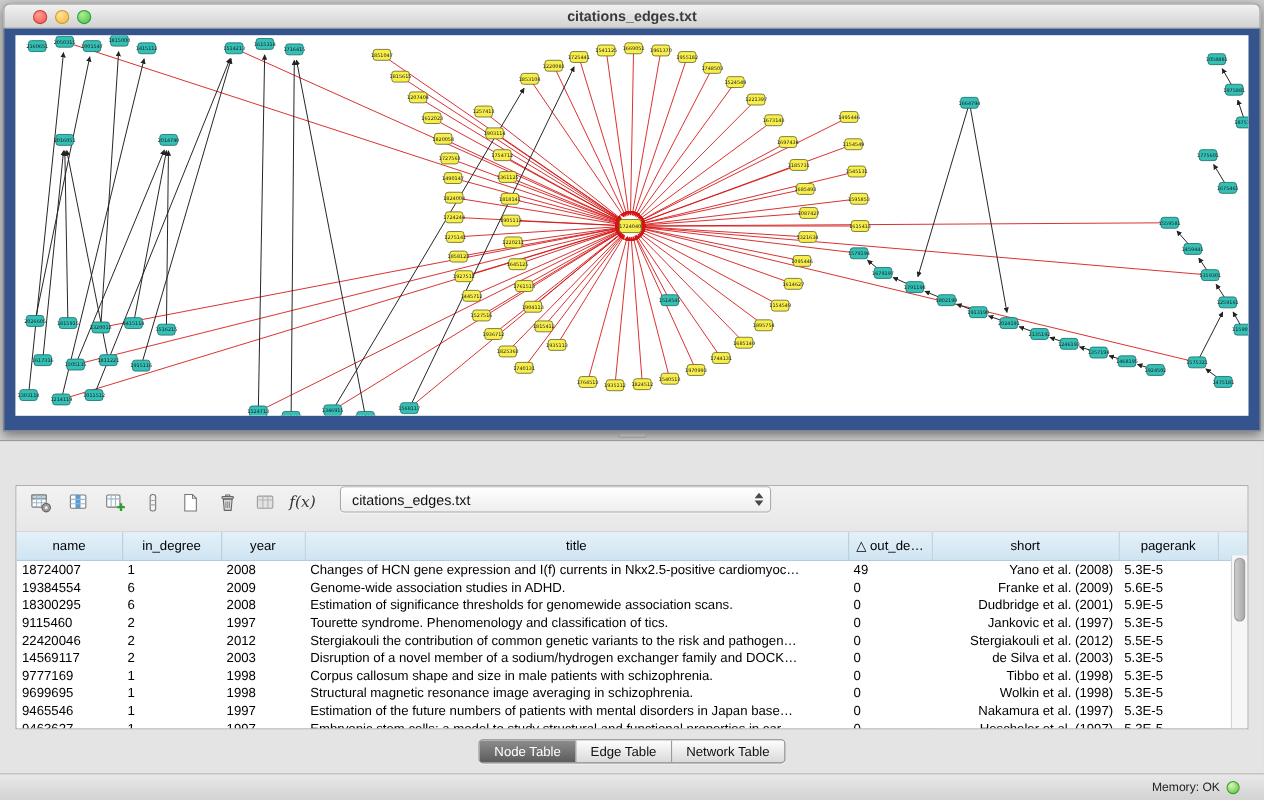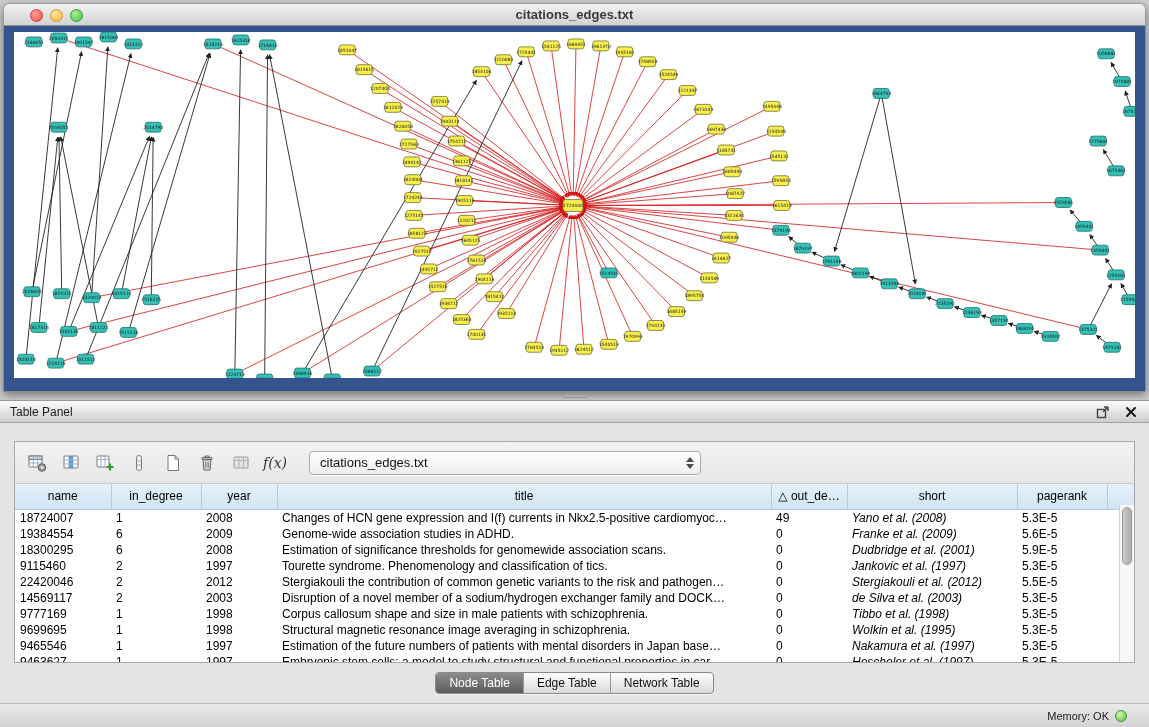--- a/index.html
+++ b/index.html
@@ -39,42 +39,42 @@
   .panel-titlebar{height:22px;background:linear-gradient(#fbfbfb,#cdcdcd);
     border-bottom:1px solid #a2a2a2;display:flex;align-items:center;padding:0 10px;}
   .panel-title{font-size:12px;color:#1c1c1c;}
   .panel-controls{margin-left:auto;display:flex;align-items:center;gap:12px;}
   .panel-ctl-btn{background:none;border:none;padding:0;width:16px;height:16px;
     display:flex;align-items:center;justify-content:center;cursor:default;}
   .panel-body{position:absolute;left:0;top:22px;right:0;bottom:24px;}
 
   .table-container{position:absolute;left:14px;right:14px;top:18px;bottom:40px;
     background:#fff;border:1px solid #a8a8a8;overflow:hidden;}
-  .toolbar{height:42px;display:flex;align-items:center;gap:6px;padding:0 8px;
+  .toolbar{height:42px;display:flex;gap:6px;padding:0 8px;
     background:linear-gradient(#f2f2f2,#e7e7e7);border-bottom:1px solid #c9c9c9;}
   .tool-btn{width:28px;height:30px;display:flex;align-items:center;justify-content:center;
     background:none;border:none;padding:0;}
   .fx-label{font-family:"DejaVu Serif",serif;font-style:italic;font-size:14px;color:#333;}
   .dropdown{margin-left:14px;width:392px;height:24px;border:1px solid #aaa;border-radius:4px;
     background:linear-gradient(#ffffff,#eeeeee);display:flex;align-items:center;
     padding:0 6px 0 10px;font-size:13px;color:#111;box-shadow:0 1px 0 rgba(255,255,255,.7);}
   .dropdown .updown{margin-left:auto;display:flex;flex-direction:column;align-items:center;gap:2px;}
   .arrow-up{width:0;height:0;border-left:4px solid transparent;border-right:4px solid transparent;
     border-bottom:5px solid #4a4a4a;}
   .arrow-down{width:0;height:0;border-left:4px solid transparent;border-right:4px solid transparent;
     border-top:5px solid #4a4a4a;}
 
   table.data{width:100%;border-collapse:collapse;table-layout:fixed;font-size:12px;color:#000;}
   table.data th{height:25px;background:linear-gradient(#e4f1fa,var(--table-header-blue,#cfe4f2));
     border:1px solid #b6cbda;border-top:none;font-weight:normal;text-align:center;
     padding:0 4px;white-space:nowrap;overflow:hidden;font-size:12px;}
   table.data th:first-child{border-left:none;}
   table.data th:last-child{border-right:none;}
   table.data td{height:16px;line-height:16px;padding:0 5px;white-space:nowrap;overflow:hidden;background:#fff;}
-  td.c5{text-align:left;font-style:italic;}
+  td.c5{text-align:right;}
   col.c0{width:96px}col.c1{width:90px}col.c2{width:76px}col.c3{width:494px}
   col.c4{width:76px}col.c5{width:170px}col.c6{width:90px}col.c7{width:auto}
 
   .vscroll{position:absolute;top:63px;right:0;bottom:0;width:15px;background:#f6f6f6;
     border-left:1px solid #d4d4d4;}
   .vthumb{position:absolute;top:2px;left:2px;width:10px;height:58px;border-radius:5px;
     background:linear-gradient(90deg,#cdcdcd,#a9a9a9);border:1px solid #969696;}
 
   .tabs-row{position:absolute;left:0;right:0;bottom:9px;display:flex;justify-content:center;}
   .segmented{display:flex;border:1px solid #8a8a8a;border-radius:4px;overflow:hidden;
@@ -690,36 +690,20 @@
         </svg>
       </div>
     </div>
   </div>
 
   <div class="splitter">
     <div class="grip"></div>
   </div>
 
   <div id="table-panel">
-    <div class="panel-titlebar">
-      <span class="panel-title">Table Panel</span>
-      <span class="panel-controls">
-        <button class="panel-ctl-btn">
-          <svg width="14" height="14" viewBox="0 0 14 14">
-            <rect x="1.5" y="4.5" width="8" height="8" fill="none" stroke="#444" stroke-width="1.4"></rect>
-            <path d="M7 7 L12 2 M12 2 h-4 M12 2 v4" stroke="#444" stroke-width="1.4" fill="none"></path>
-          </svg>
-        </button>
-        <button class="panel-ctl-btn">
-          <svg width="12" height="12" viewBox="0 0 12 12">
-            <path d="M2 2 L10 10 M10 2 L2 10" stroke="#1a1a1a" stroke-width="2" stroke-linecap="round"></path>
-          </svg>
-        </button>
-      </span>
-    </div>
 
     <div class="panel-body">
       <div class="table-container">
 
         <div class="toolbar">
           <button class="tool-btn">
             <svg width="20" height="20" viewBox="0 0 20 20">
               <rect x="2" y="3" width="13" height="11" rx="1" fill="#fdfdfd" stroke="#7a7a7a"></rect>
               <rect x="2" y="3" width="13" height="3.5" fill="#bcd6e8" stroke="#7a7a7a"></rect>
               <path d="M6.3 3v11 M10.6 3v11 M2 10h13" stroke="#9bb7cc" fill="none"></path>
@@ -873,21 +857,21 @@
                 <td class="c5">Tibbo et al. (1998)</td>
                 <td class="c6">5.3E-5</td>
                 <td class="c7"></td>
               </tr>
               <tr>
                 <td class="c0">9699695</td>
                 <td class="c1">1</td>
                 <td class="c2">1998</td>
                 <td class="c3">Structural magnetic resonance image averaging in schizophrenia.</td>
                 <td class="c4">0</td>
-                <td class="c5">Wolkin et al. (1995)</td>
+                <td class="c5">Wolkin et al. (1998)</td>
                 <td class="c6">5.3E-5</td>
                 <td class="c7"></td>
               </tr>
               <tr>
                 <td class="c0">9465546</td>
                 <td class="c1">1</td>
                 <td class="c2">1997</td>
                 <td class="c3">Estimation of the future numbers of patients with mental disorders in Japan base…</td>
                 <td class="c4">0</td>
                 <td class="c5">Nakamura et al. (1997)</td>

